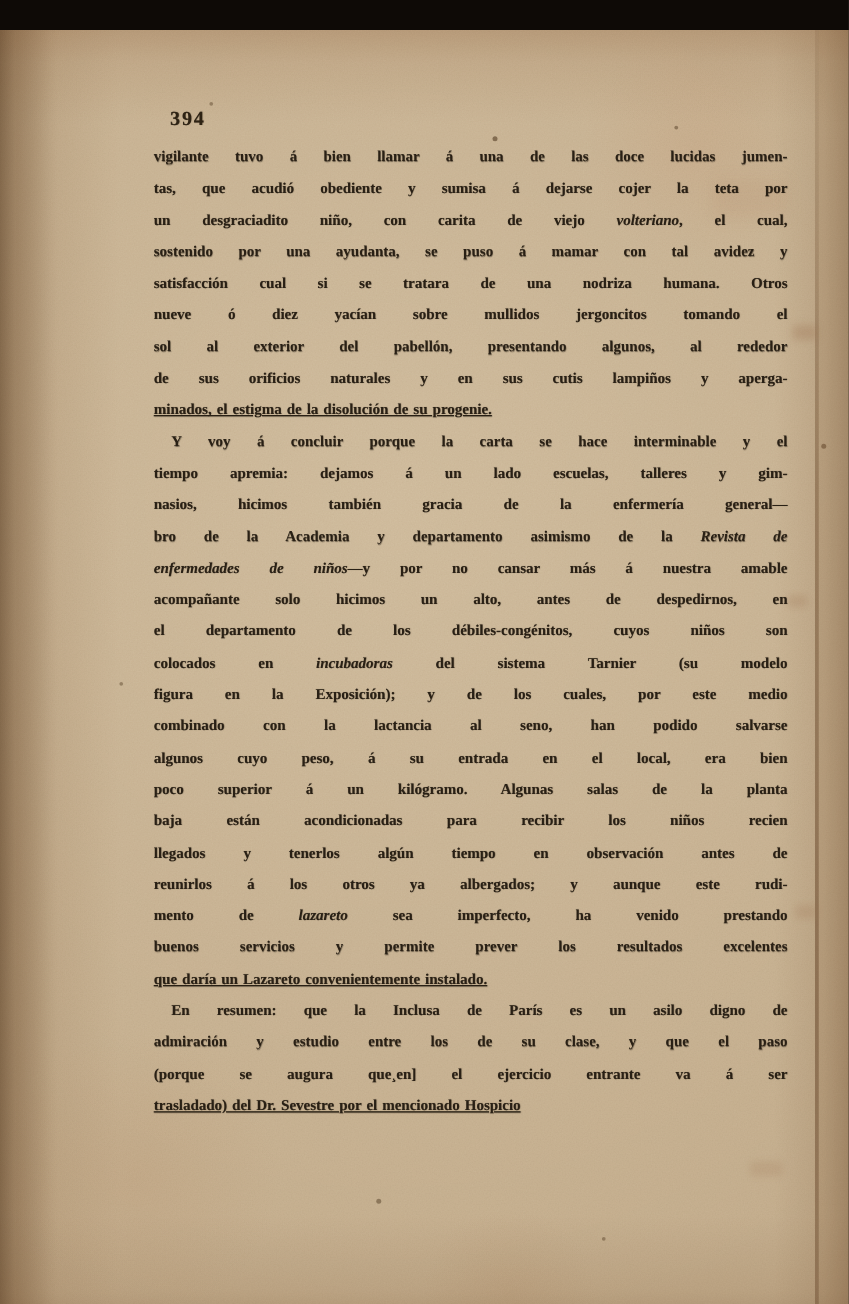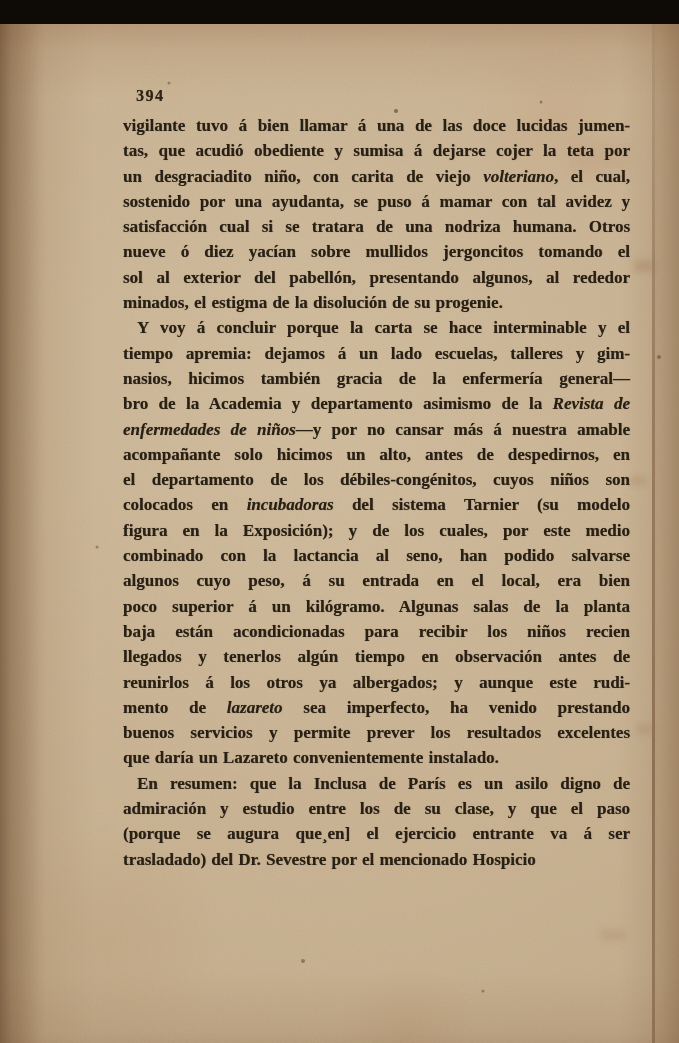--- a/index.html
+++ b/index.html
@@ -41,28 +41,28 @@
     filter:blur(0.4px);
   }
   .page-number{
     position:absolute;left:136px;top:63px;
     font-size:16px;font-weight:700;letter-spacing:1.5px;
     color:#2e2314;
     text-shadow:0.3px 0.3px 0.7px rgba(46,35,20,0.6);
   }
   .text-block{
     position:absolute;left:123px;top:89px;width:507px;
-    font-size:17px;font-weight:700;line-height:25.3px;
+    font-size:12px;font-weight:700;line-height:25.3px;
     color:#292015;
     text-shadow:0.3px 0.3px 0.7px rgba(41,32,21,0.55);
     filter:blur(0.22px);
     word-spacing:1px;
   }
   .line{text-align:justify;text-align-last:justify;white-space:normal;}
-  .line.last{text-align-last:left;}
+  .line.last{text-align-last:left;text-decoration:underline;}
   .seg-i{font-style:italic;}
   .bleed{position:absolute;background:rgba(152,106,74,0.28);filter:blur(3px);border-radius:3px;pointer-events:none;}
   .b1{left:634px;top:236px;width:20px;height:12px;}
   .b2{left:630px;top:452px;width:16px;height:10px;opacity:.8;}
   .b3{left:636px;top:700px;width:18px;height:11px;opacity:.7;}
   .b4{left:600px;top:905px;width:26px;height:12px;opacity:.6;}
   .b5{left:570px;top:120px;width:60px;height:30px;background:rgba(170,120,88,0.12);filter:blur(6px);}
   .specks{position:absolute;left:0;top:0;width:2px;height:2px;border-radius:50%;
     background:rgba(70,48,24,0.0);
     box-shadow:
@@ -103,20 +103,21 @@
   <div class="page-number">394</div>
 
   <div class="text-block" id="text-block">
       <div class="line"><span class="seg">vigilante tuvo á bien llamar á una de las doce lucidas jumen-</span></div>
       <div class="line"><span class="seg">tas, que acudió obediente y sumisa á dejarse cojer la teta por</span></div>
       <div class="line"><span class="seg">un desgraciadito niño, con carita de viejo </span><span class="seg seg-i">volteriano</span><span class="seg">, el cual,</span></div>
       <div class="line"><span class="seg">sostenido por una ayudanta, se puso á mamar con tal avidez y</span></div>
       <div class="line"><span class="seg">satisfacción cual si se tratara de una nodriza humana. Otros</span></div>
       <div class="line"><span class="seg">nueve ó diez yacían sobre mullidos jergoncitos tomando el</span></div>
       <div class="line"><span class="seg">sol al exterior del pabellón, presentando algunos, al rededor</span></div>
+      <div class="line"><span class="seg">de sus orificios naturales y en sus cutis lampiños y aperga-</span></div>
       <div class="line last"><span class="seg">minados, el estigma de la disolución de su progenie.</span></div>
       <div class="line" style="text-indent: 14px;"><span class="seg">Y voy á concluir porque la carta se hace interminable y el</span></div>
       <div class="line"><span class="seg">tiempo apremia: dejamos á un lado escuelas, talleres y gim-</span></div>
       <div class="line"><span class="seg">nasios, hicimos también gracia de la enfermería general—</span></div>
       <div class="line"><span class="seg">bro de la Academia y departamento asimismo de la </span><span class="seg seg-i">Revista de</span></div>
       <div class="line"><span class="seg seg-i">enfermedades de niños</span><span class="seg">—y por no cansar más á nuestra amable</span></div>
       <div class="line"><span class="seg">acompañante solo hicimos un alto, antes de despedirnos, en</span></div>
       <div class="line"><span class="seg">el departamento de los débiles-congénitos, cuyos niños son</span></div>
       <div class="line"><span class="seg">colocados en </span><span class="seg seg-i">incubadoras</span><span class="seg"> del sistema Tarnier (su modelo</span></div>
       <div class="line"><span class="seg">figura en la Exposición); y de los cuales, por este medio</span></div>

